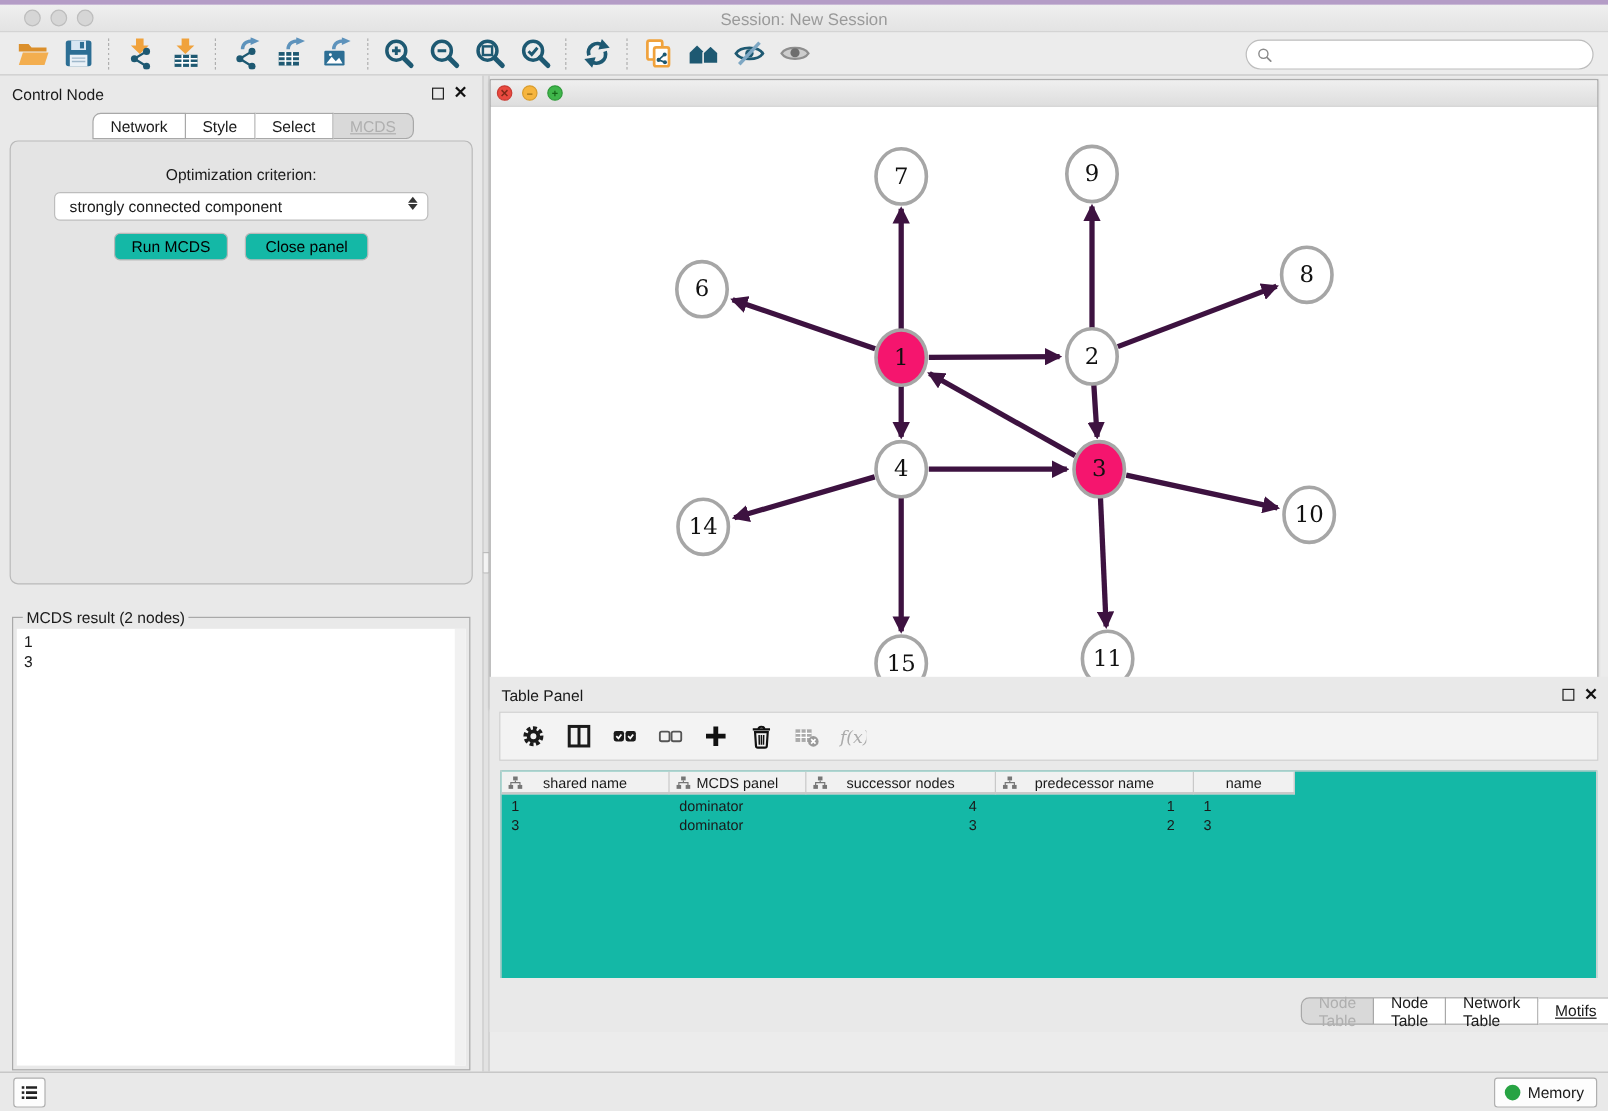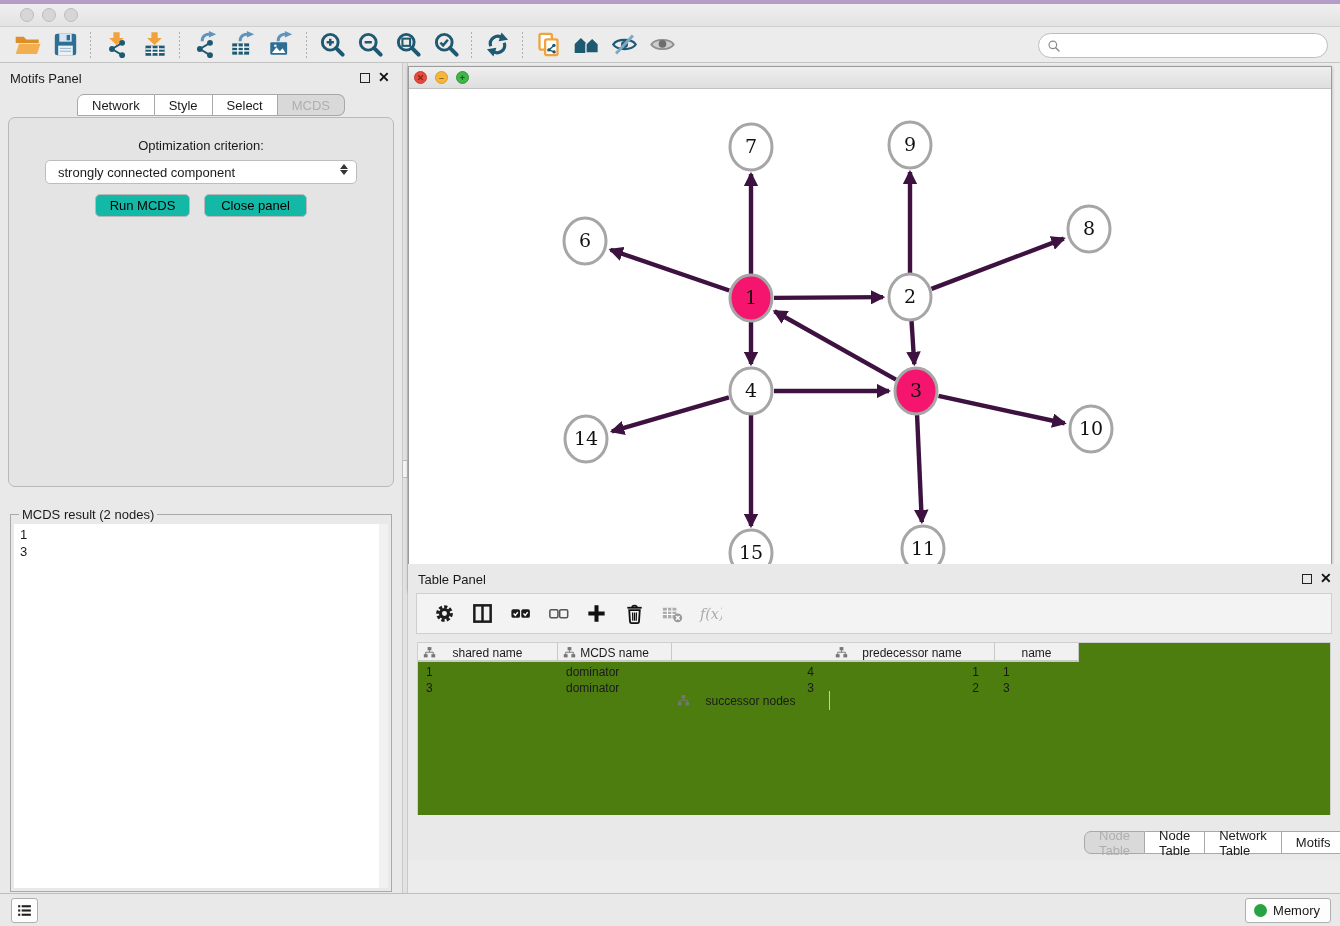--- a/index.html
+++ b/index.html
@@ -36,21 +36,21 @@
   .panel-hdr .ph-title { position:absolute; left:10px; top:8px; font-size:13px; color:#1a1a1a; }
   .ph-float { position:absolute; width:10px; height:10px; border:1.6px solid #222; top:10px; }
   .ph-close { position:absolute; top:6px; font-size:14px; font-weight:bold; color:#111; }
   #cp-float { left:360px; } #cp-close { left:378px; }
 
   .tabstrip { position:absolute; display:flex; }
   #cp-tabs { left:77px; top:31px; }
   .tab { height:22px; padding:0 14px; font-size:13px; background:#fff; border:1px solid #A8A8A8;
     border-left:none; display:flex; align-items:center; }
   .tab:first-child { border-left:1px solid #A8A8A8; border-radius:7px 0 0 0; }
-  .tab:last-child { border-radius:0 7px 7px 0; }
+  .tab:last-child { border-radius:0 7px 7px 0;text-decoration:underline; }
   .tab.disabled-active { background:#D9D9D9; color:#AFAFAF; }
 
   #cp-inner { left:8px; top:54px; width:386px; height:370px; background:#E4E4E4;
     border:1px solid #B9B9B9; border-radius:7px; }
   #opt-label { position:absolute; width:100%; text-align:center; top:20px; font-size:13px; }
   #criterion-select { position:absolute; left:36px; top:42px; width:312px; height:24px; background:#fff;
     border:1px solid #BDBDBD; border-radius:5px; display:flex; align-items:center; font-size:13px; padding-left:12px; }
   #criterion-chevrons { position:absolute; right:8px; top:3px; display:flex; flex-direction:column; gap:1px; }
   #criterion-chevrons span { width:0; height:0; border-left:4.5px solid transparent; border-right:4.5px solid transparent; }
   #chv-up { border-bottom:5px solid #333; }
@@ -90,21 +90,21 @@
 
   
   #table-panel { left:408px; top:564px; width:932px; height:296px; background:#E9E9E9; }
   #tp-float { left:894px; } #tp-close { left:912px; }
   #tp-toolbar { position:absolute; left:8px; top:29px; width:916px; height:41px; background:#F3F3F3;
     border:1px solid #CFCFCF; display:flex; align-items:center; padding-left:10px; gap:4px; }
   .tp-btn { width:34px; height:32px; display:flex; align-items:center; justify-content:center; background:none; border:none; }
   .tp-btn svg { width:23px; height:23px; }
   .tp-btn.disabled { opacity:1; }
 
-  #node-table { position:absolute; left:9px; top:78px; width:914px; height:173px; background:#4d7c0f;
+  #node-table { position:absolute; left:9px; top:78px; width:914px; height:173px; background:#14b8a6;
     border:1px solid #CFCFCF; border-bottom:none; }
   #tbl-header { position:absolute; left:0; top:0; height:19px; display:flex;
     border-bottom:2px solid #C9C9C9; background:#F1F1F1; }
   .th { position:relative; height:19px; border-right:1px solid #C9C9C9; font-size:12px;
     display:flex; align-items:center; justify-content:center; color:#1a1a1a; }
   .th svg { position:absolute; left:5px; top:3px; width:13px; height:13px; }
   .tr { position:absolute; left:0; height:16px; display:flex; font-size:12px; }
   .td { height:16px; padding:1px 0; white-space:nowrap; overflow:hidden; }
   .td.left { text-align:left; padding-left:8px; }
   .td.right { text-align:right; padding-right:16px; }
@@ -127,20 +127,21 @@
 <body>
 
 <div id="frame">
 
   <div id="desktop-strip" class="abs"></div>
 
   <div id="titlebar" class="abs">
     <div class="tl gray" style="left:20px"></div>
     <div class="tl gray" style="left:42px"></div>
     <div class="tl gray" style="left:64px"></div>
+    <div id="window-title">Session: New Session</div>
   </div>
 
   <div id="toolbar" class="abs">
       <button class="tb-btn">
         <svg viewBox="0 0 24 24">
           <path d="M1.5 5h7.2l2.2 2.6H22v3H1.5z" fill="#DB8F2B"></path>
           <path d="M1.5 20.5l3-9.2h19l-3 9.2z" fill="#F3AE4F"></path>
         </svg>
       </button>
       <button class="tb-btn">
@@ -292,21 +293,21 @@
   <div id="search-wrap">
     <svg viewBox="0 0 24 24">
       <circle cx="10" cy="10" r="6.5" fill="none" stroke="#8A8A8A" stroke-width="2"></circle>
       <line x1="15" y1="15" x2="20.5" y2="20.5" stroke="#8A8A8A" stroke-width="2.4" stroke-linecap="round"></line>
     </svg>
     <input id="search-input" value="" style="">
   </div>
 
   <div id="control-panel" class="abs">
     <div class="panel-hdr">
-      <span class="ph-title">Motifs Panel</span>
+      <span class="ph-title">Control Node</span>
       <span class="ph-float" id="cp-float"></span>
       <span class="ph-close" id="cp-close">✕</span>
     </div>
     <div id="cp-tabs" class="tabstrip">
         <div class="tab">Network</div>
         <div class="tab">Style</div>
         <div class="tab">Select</div>
         <div class="tab disabled-active">MCDS</div>
       </div>
     <div id="cp-inner" class="abs">
@@ -502,23 +503,23 @@
           </div>
           <div class="th" style="width: 114px;">
             <svg viewBox="0 0 24 24">
               <g fill="#767676">
                 <rect x="8.5" y="2" width="7" height="6"></rect>
                 <rect x="1.5" y="15" width="7" height="6"></rect>
                 <rect x="15.5" y="15" width="7" height="6"></rect>
               </g>
               <path d="M12 8v3.5M5 15v-3.5h14V15" fill="none" stroke="#767676" stroke-width="1.8"></path>
             </svg>
-            <span>MCDS name</span>
-          </div>
-          <div class="th" style="width: 158px; margin-top: 48px;">
+            <span>MCDS panel</span>
+          </div>
+          <div class="th" style="width: 158px;">
             <svg viewBox="0 0 24 24">
               <g fill="#767676">
                 <rect x="8.5" y="2" width="7" height="6"></rect>
                 <rect x="1.5" y="15" width="7" height="6"></rect>
                 <rect x="15.5" y="15" width="7" height="6"></rect>
               </g>
               <path d="M12 8v3.5M5 15v-3.5h14V15" fill="none" stroke="#767676" stroke-width="1.8"></path>
             </svg>
             <span>successor nodes</span>
           </div>

